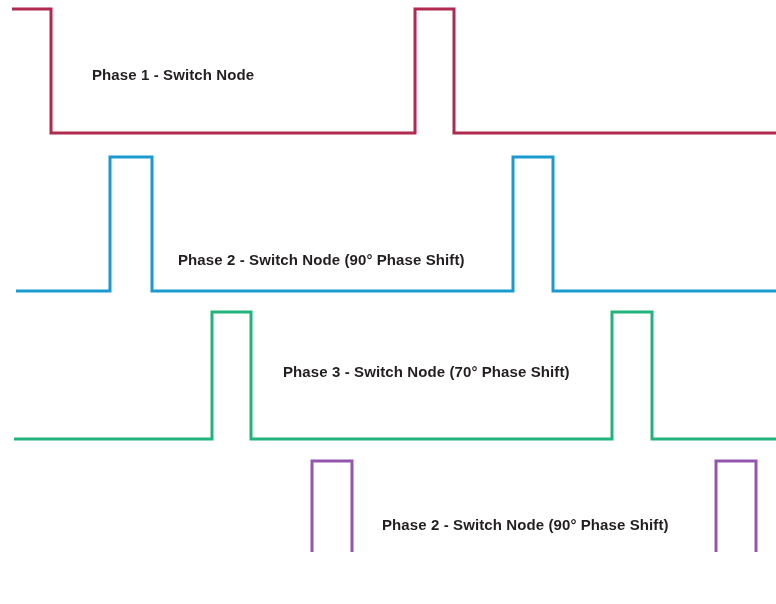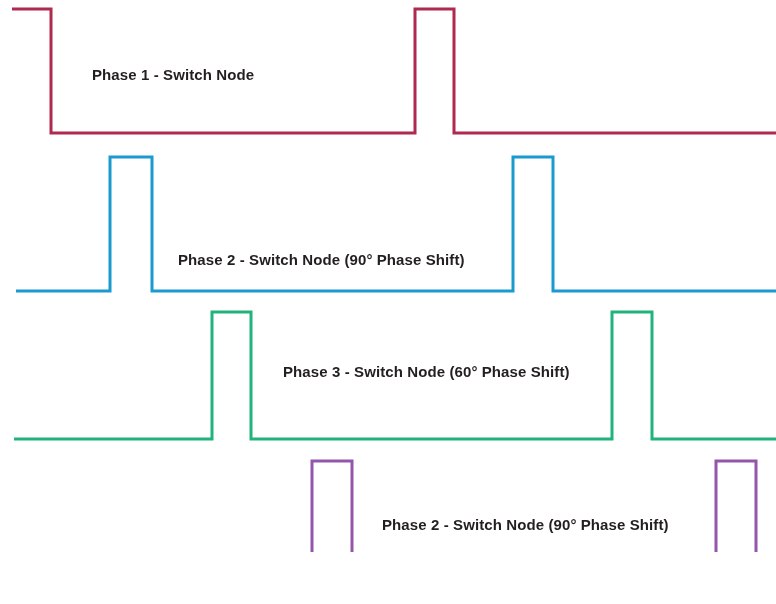--- a/index.html
+++ b/index.html
@@ -54,17 +54,17 @@
     <path class="wave-path" id="wave-path-0" d="M12 9 L51 9 L51 133 L415 133 L415 9 L454 9 L454 133 L776 133" stroke="#b0294f"></path>
     <path class="wave-path" id="wave-path-1" d="M16 291 L110 291 L110 157 L152 157 L152 291 L513 291 L513 157 L553 157 L553 291 L776 291" stroke="#1b9ad0"></path>
     <path class="wave-path" id="wave-path-2" d="M14 439 L212 439 L212 312 L251 312 L251 439 L612 439 L612 312 L652 312 L652 439 L776 439" stroke="#22b37c"></path>
     <path class="wave-path" id="wave-path-3" d="M14 590 L312 590 L312 461 L352 461 L352 590 L716 590 L716 461 L756 461 L756 590 L776 590" stroke="#9455ad"></path>
   </svg>
 
   <div class="wave-label" id="label-phase-1" style="color: rgb(35, 31, 32);">Phase 1 - Switch Node</div>
 
   <div class="wave-label" id="label-phase-2" style="color: rgb(35, 31, 32);">Phase 2 - Switch Node (90° Phase Shift)</div>
 
-  <div class="wave-label" id="label-phase-3" style="color: rgb(35, 31, 32);">Phase 3 - Switch Node (60° Phase Shift)</div>
+  <div class="wave-label" id="label-phase-3" style="color: rgb(35, 31, 32);">Phase 3 - Switch Node (70° Phase Shift)</div>
 
   <div class="wave-label" id="label-phase-4" style="color: rgb(35, 31, 32);">Phase 2 - Switch Node (90° Phase Shift)</div>
 
 </div>
 
 </body></html>

